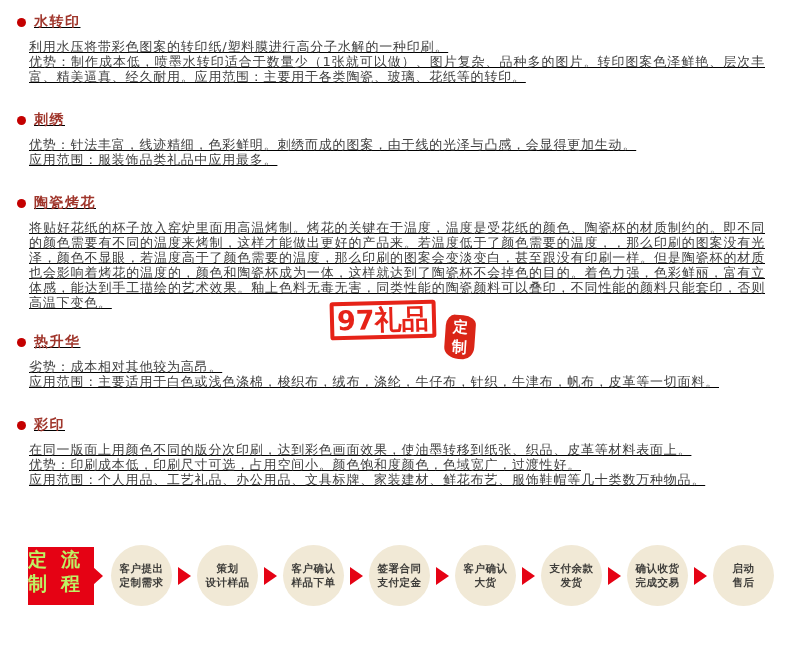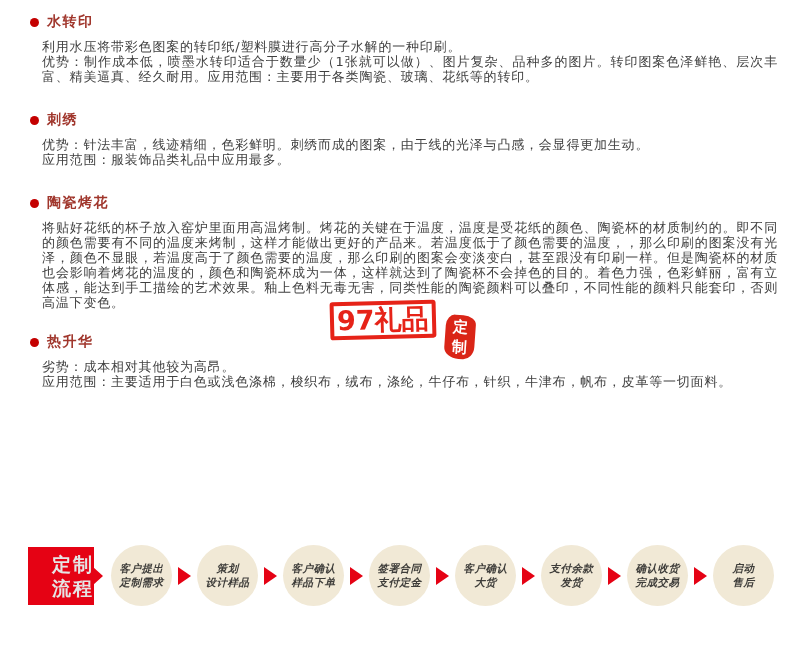--- a/index.html
+++ b/index.html
@@ -3,21 +3,21 @@
 <meta charset="utf-8">
 <style>
   * { margin:0; padding:0; box-sizing:border-box; }
   html,body { width:800px; height:648px; }
   body {
     position:relative;
     background:#ffffff;
     font-family:"DejaVu Sans", sans-serif;
     overflow:hidden;
   }
-  .sections { padding:14px 26px 0 30px; }
+  .sections { padding:14px 26px 0 17px;text-decoration:underline; }
   .section { margin-bottom:28px; }
   .section.tight { margin-bottom:24px; }
   .section-head { display:flex; align-items:center; margin-bottom:9px; height:16px; }
   .bullet {
     width:9px; height:9px; border-radius:50%;
     background:#c40000; margin-right:8px; flex:none;
   }
   .section-title {
     color:#a0362c; font-weight:bold; font-size:14px; letter-spacing:1.5px;
   }
@@ -52,39 +52,39 @@
   }
 
   
   .flow {
     position:absolute; left:28px; top:545px;
     display:flex; align-items:center;
   }
   .flow-label {
     position:relative;
     width:66px; height:58px; flex:none;
-    background:#e50214; color:#e5e5e5;
-    display:flex; flex-direction:column; align-items:flex-end; justify-content:center;
+    background:#e50214; color:#bef264;
+    display:flex; flex-direction:row; align-items:flex-start; justify-content:center;
     font-weight:bold; font-size:19px; line-height:24px; letter-spacing:2px;
   }
   .flow-label::after {
     content:""; position:absolute; right:-9px; top:50%;
     transform:translateY(-50%);
     width:0; height:0;
     border-left:10px solid #e50214;
     border-top:9px solid transparent;
     border-bottom:9px solid transparent;
   }
   .step {
     width:61px; height:61px; flex:none;
     border-radius:50%;
     background:#f1e9d6;
     display:flex; flex-direction:column; align-items:center; justify-content:center;
     font-size:10.5px; font-weight:bold; color:#3e3d3a; line-height:13.5px;
-    text-align:left; letter-spacing:0.5px;font-style:italic;
+    text-align:left; letter-spacing:0.5px;
   }
   .step.first { margin-left:17px; }
   .flow-arrow {
     width:0; height:0; flex:none;
     border-left:13px solid #e50214;
     border-top:9.5px solid transparent;
     border-bottom:9.5px solid transparent;
     margin:0 6px;
   }
 </style>
@@ -129,20 +129,31 @@
     <div class="section-head">
       <span class="bullet"></span>
       <span class="section-title">热升华</span>
     </div>
     <div class="section-body">
       <p>劣势：成本相对其他较为高昂。</p>
       <p>应用范围：主要适用于白色或浅色涤棉，梭织布，绒布，涤纶，牛仔布，针织，牛津布，帆布，皮革等一切面料。</p>
     </div>
   </div>
 
+  <div class="section">
+    <div class="section-head">
+      <span class="bullet"></span>
+      <span class="section-title">彩印</span>
+    </div>
+    <div class="section-body">
+      <p>在同一版面上用颜色不同的版分次印刷，达到彩色画面效果，使油墨转移到纸张、织品、皮革等材料表面上。</p>
+      <p>优势：印刷成本低，印刷尺寸可选，占用空间小。颜色饱和度颜色，色域宽广，过渡性好。</p>
+      <p>应用范围：个人用品、工艺礼品、办公用品、文具标牌、家装建材、鲜花布艺、服饰鞋帽等几十类数万种物品。</p>
+    </div>
+  </div>
 
 </div>
 
 <div class="watermark">
   <div class="wm-box">97礼品</div>
   <div class="wm-seal">
     <span>定</span>
     <span>制</span>
   </div>
 </div>

